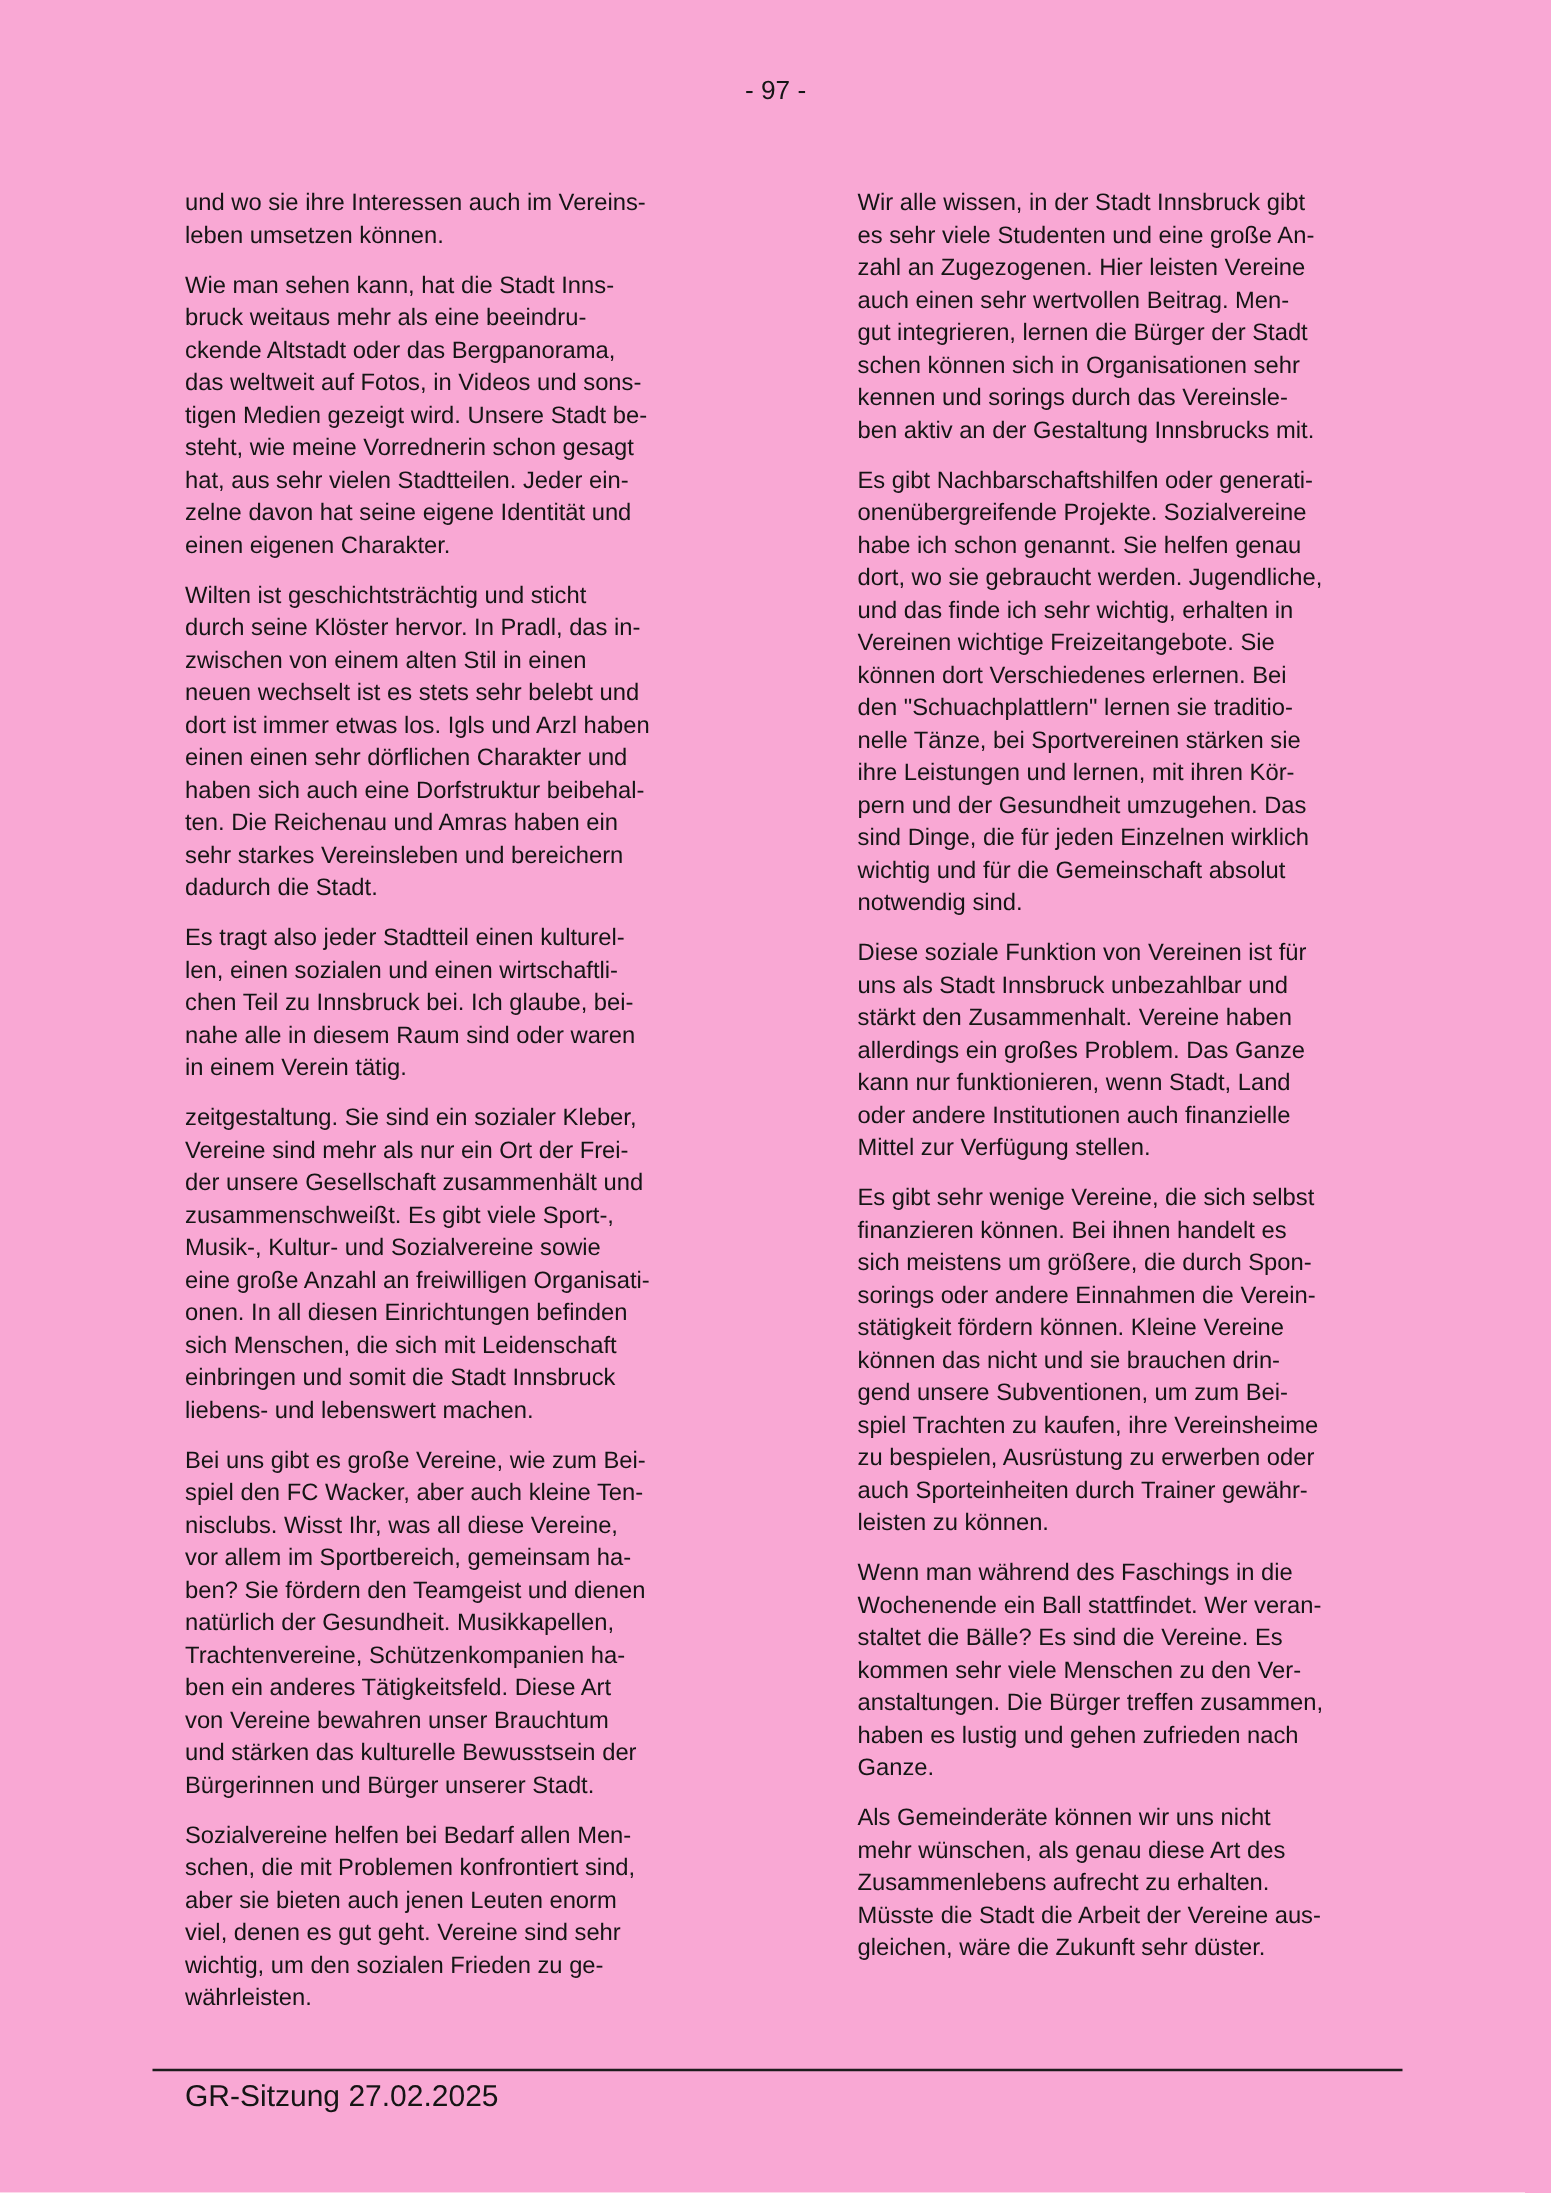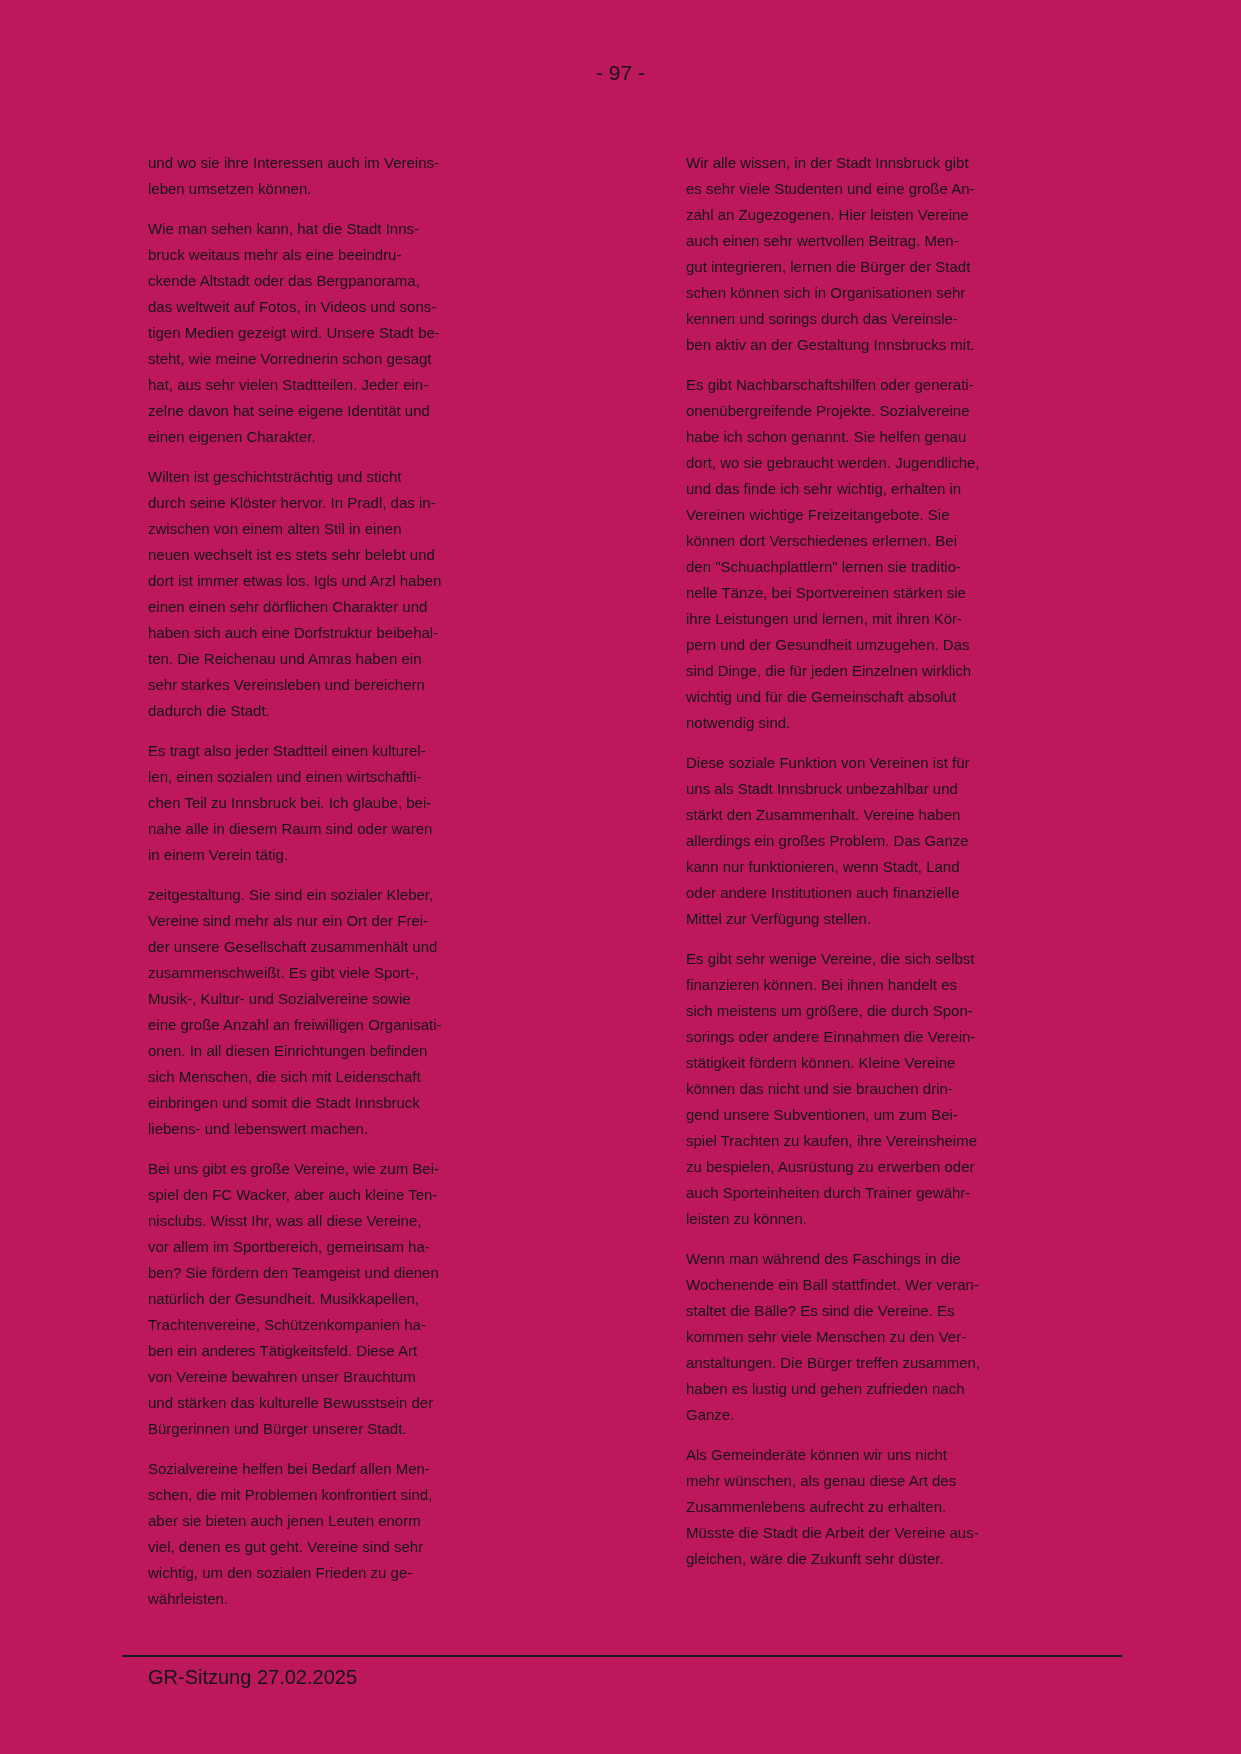--- a/index.html
+++ b/index.html
@@ -4,57 +4,57 @@
 <style>
   html, body {
     margin: 0;
     padding: 0;
     background: #ffffff;
   }
   .page {
     position: relative;
     width: 1241px;
     height: 1754px;
-    background: #be185d;
+    background: #f9a8d4;
     overflow: hidden;
     font-family: "Liberation Sans", "DejaVu Sans", sans-serif;
     color: #151515;
   }
   .page-number {
     position: absolute;
     top: 60px;
     left: 0;
     width: 1241px;
     text-align: center;
     font-size: 21px;
     line-height: 26px;
   }
   .col {
     position: absolute;
     top: 150px;
-    font-size: 15px;
+    font-size: 19px;
     line-height: 26px;
   }
   .col-left  { left: 148px; width: 515px; }
   .col-right { left: 686px; width: 515px; }
   .para { margin: 0 0 14px 0; }
   .line { white-space: nowrap; }
   .footer-rule {
     position: absolute;
     left: 122px;
     top: 1655px;
     width: 1000px;
     height: 0;
     border-top: 2px solid #1c1c1c;
   }
   .footer-text {
     position: absolute;
     left: 148px;
     top: 1665px;
-    font-size: 20px;
+    font-size: 24px;
     line-height: 25px;
   }
 </style>
 </head>
 <body>
 
 <div class="page">
   <div class="page-number">- 97 -</div>
 
   <div class="col col-left">

